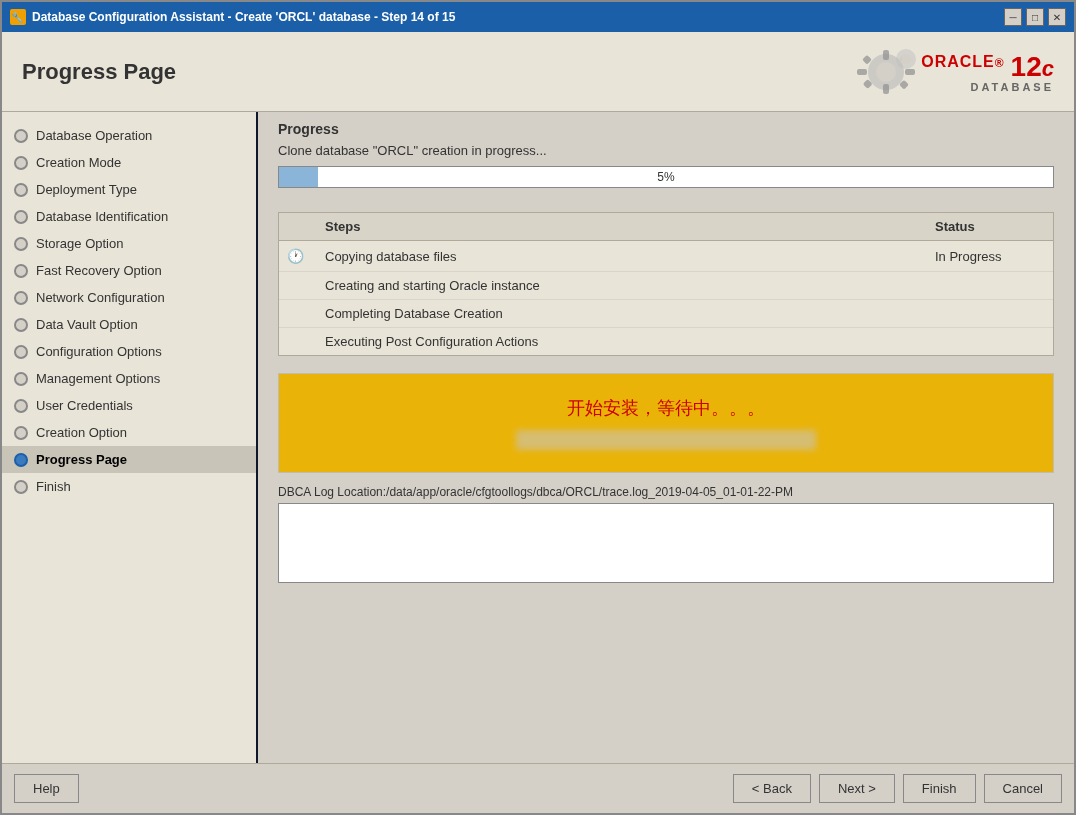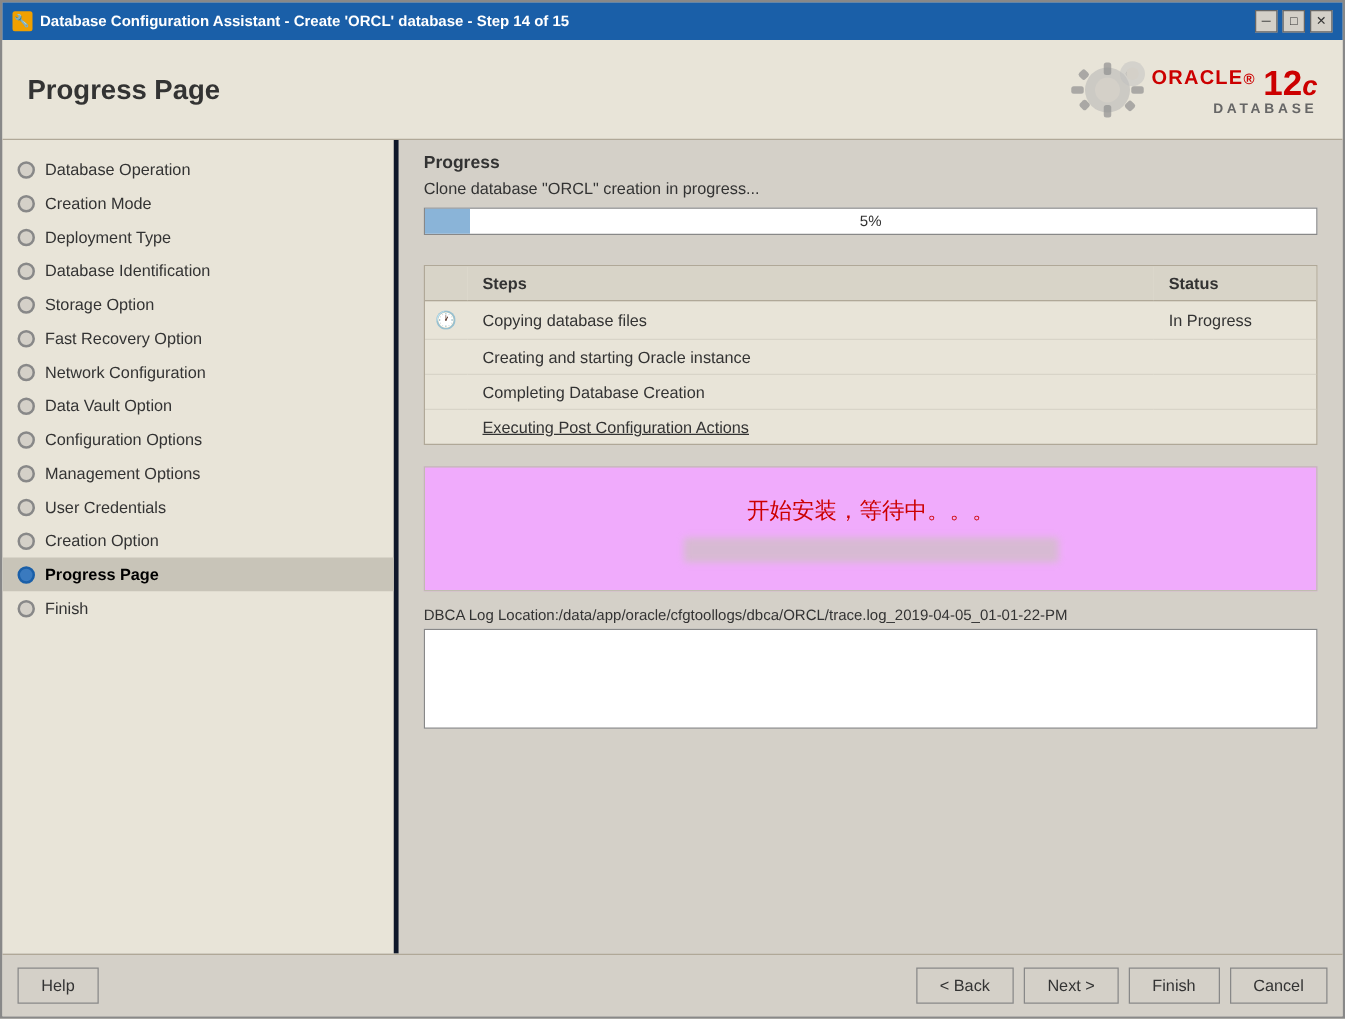--- a/index.html
+++ b/index.html
@@ -123,23 +123,23 @@
 
     
     .body {
       display: flex;
       flex: 1;
       overflow: hidden;
     }
 
     
     .sidebar {
-      width: 317px;
+      width: 256px;
       background: #e8e4d8;
-      border-right: 4px solid #0f172a;
+      border-right: 2px solid #0f172a;
       padding: 10px 0;
       flex-shrink: 0;
       overflow-y: auto;
     }
     .sidebar-item {
       display: flex;
       align-items: center;
       padding: 6px 12px;
       gap: 8px;
       cursor: pointer;
@@ -246,21 +246,20 @@
       width: 130px;
     }
     .steps-table td {
       padding: 6px 12px;
       font-size: 13px;
       color: #333;
       border-bottom: 1px solid #d8d4c8;
     }
     .steps-table tr:last-child td {
       border-bottom: none;
-      text-decoration: underline;
     }
     .step-icon-cell {
       width: 30px;
       padding: 6px 8px !important;
     }
     .clock-icon {
       width: 18px;
       height: 18px;
       border-radius: 50%;
       background: #e0a000;
@@ -268,21 +267,21 @@
       align-items: center;
       justify-content: center;
       color: white;
       font-size: 11px;
     }
 
     
     .chinese-text-area {
       padding: 20px;
       text-align: center;
-      background: #f0abfc;
+      background: #eab308;
       border: 1px solid #c0bcb0;
       margin-top: 5px;
       min-height: 100px;
       display: flex;
       flex-direction: column;
       align-items: center;
       justify-content: center;
       gap: 10px;
     }
     .chinese-text {

